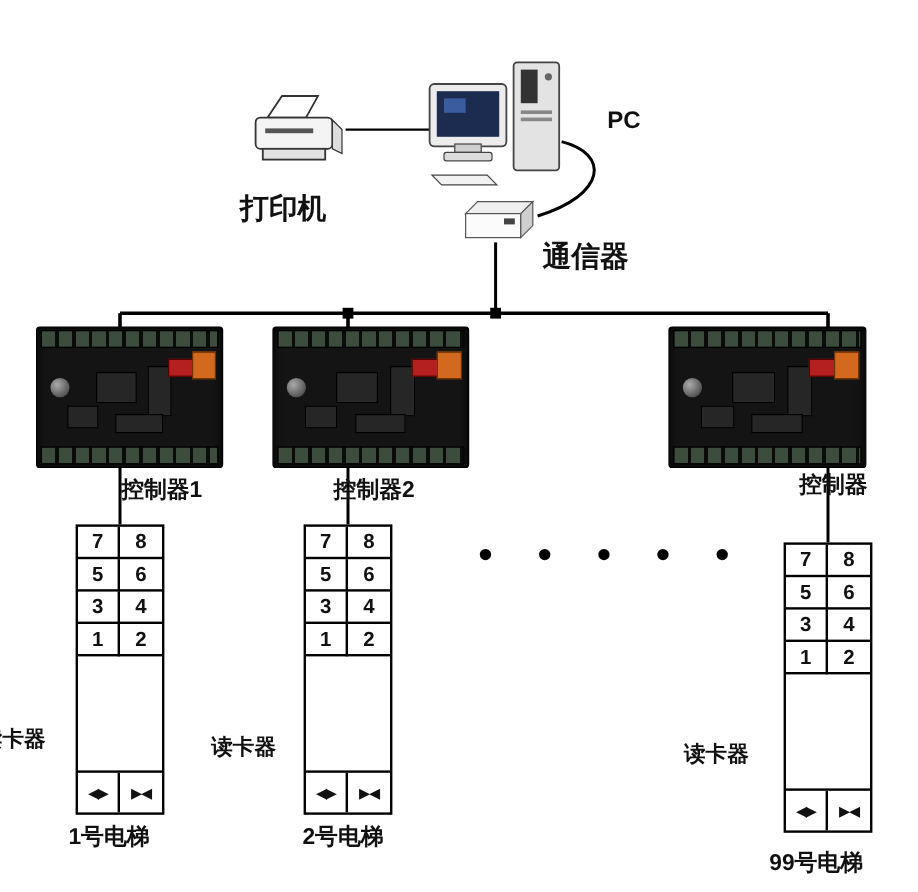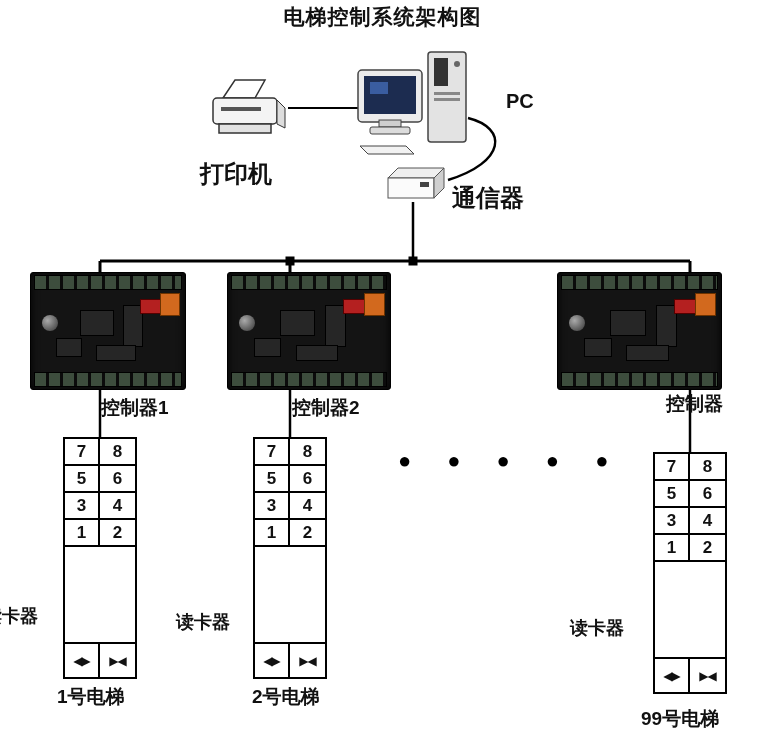--- a/index.html
+++ b/index.html
@@ -47,21 +47,20 @@
        font-size:12px;letter-spacing:-1px}
   .reader .door.l{border-right:2px solid #000}
 
   #dots{font-size:22px;letter-spacing:36px;white-space:nowrap;z-index:2;color:#000}
 </style>
 </head>
 <body>
 
 <div id="stage">
 
-  <div id="title" class="abs">电梯控制系统架构图</div>
 
   <svg id="lines" class="abs" width="765" height="743" viewBox="0 0 765 743">
     <line x1="288" y1="108" x2="362" y2="108" stroke="#000" stroke-width="2"></line>
     <path d="M 468 118 C 508 128 506 162 448 180" fill="none" stroke="#000" stroke-width="2.5"></path>
     <line x1="413" y1="202" x2="413" y2="262" stroke="#000" stroke-width="2.5"></line>
     <line x1="100" y1="261" x2="690" y2="261" stroke="#000" stroke-width="3"></line>
     <line x1="100" y1="261" x2="100" y2="278" stroke="#000" stroke-width="3"></line>
     <line x1="290" y1="261" x2="290" y2="278" stroke="#000" stroke-width="3"></line>
     <line x1="690" y1="261" x2="690" y2="278" stroke="#000" stroke-width="3"></line>
     <line x1="100" y1="388" x2="100" y2="440" stroke="#000" stroke-width="2.5"></line>
@@ -94,21 +93,21 @@
     <polygon points="4,96 50,96 58,104 12,104" fill="#f2f2f2" stroke="#444"></polygon>
   </svg>
   <div id="pc-label" class="abs dev-label" style="left:506px;top:90px">PC</div>
 
   <svg class="abs device" style="left:380px;top:162px" width="70" height="44" viewBox="0 0 70 44">
     <polygon points="8,16 18,6 64,6 54,16" fill="#efefef" stroke="#555"></polygon>
     <rect x="8" y="16" width="46" height="20" fill="#fbfbfb" stroke="#555"></rect>
     <polygon points="54,16 64,6 64,26 54,36" fill="#cfcfcf" stroke="#555"></polygon>
     <rect x="40" y="20" width="9" height="5" fill="#444"></rect>
   </svg>
-  <div class="abs dev-label" style="left:452px;top:182px">通信器</div>
+  <div class="abs dev-label" style="left:452px;top:198px">通信器</div>
 
   <div class="pcb" style="left:30px;top:272px;width:156px;height:118px">
     <div class="term top"></div>
       <div class="term bottom"></div>
     <div class="chip c1"></div>
       <div class="chip c2"></div>
       <div class="chip c3"></div>
       <div class="chip c4"></div>
     <div class="dip"></div>
       <div class="relay"></div>
@@ -131,21 +130,21 @@
     <div class="chip c1"></div>
       <div class="chip c2"></div>
       <div class="chip c3"></div>
       <div class="chip c4"></div>
     <div class="dip"></div>
       <div class="relay"></div>
       <div class="buzzer"></div>
   </div>
 
   <div class="abs ctrl-label" style="left:101px;top:395px">控制器1</div>
-  <div class="abs ctrl-label" style="left:292px;top:395px">控制器2</div>
+  <div class="abs ctrl-label" style="left:278px;top:395px">控制器2</div>
   <div class="abs ctrl-label" style="left:666px;top:391px">控制器</div>
 
   <div id="dots" class="abs" style="left:398px;top:448px">●●●●●</div>
 
   <div class="reader" style="left:63px;top:437px">
     <div class="grid">
       <div class="num l">7</div>
       <div class="num">8</div>
       <div class="num l">5</div>
       <div class="num">6</div>

